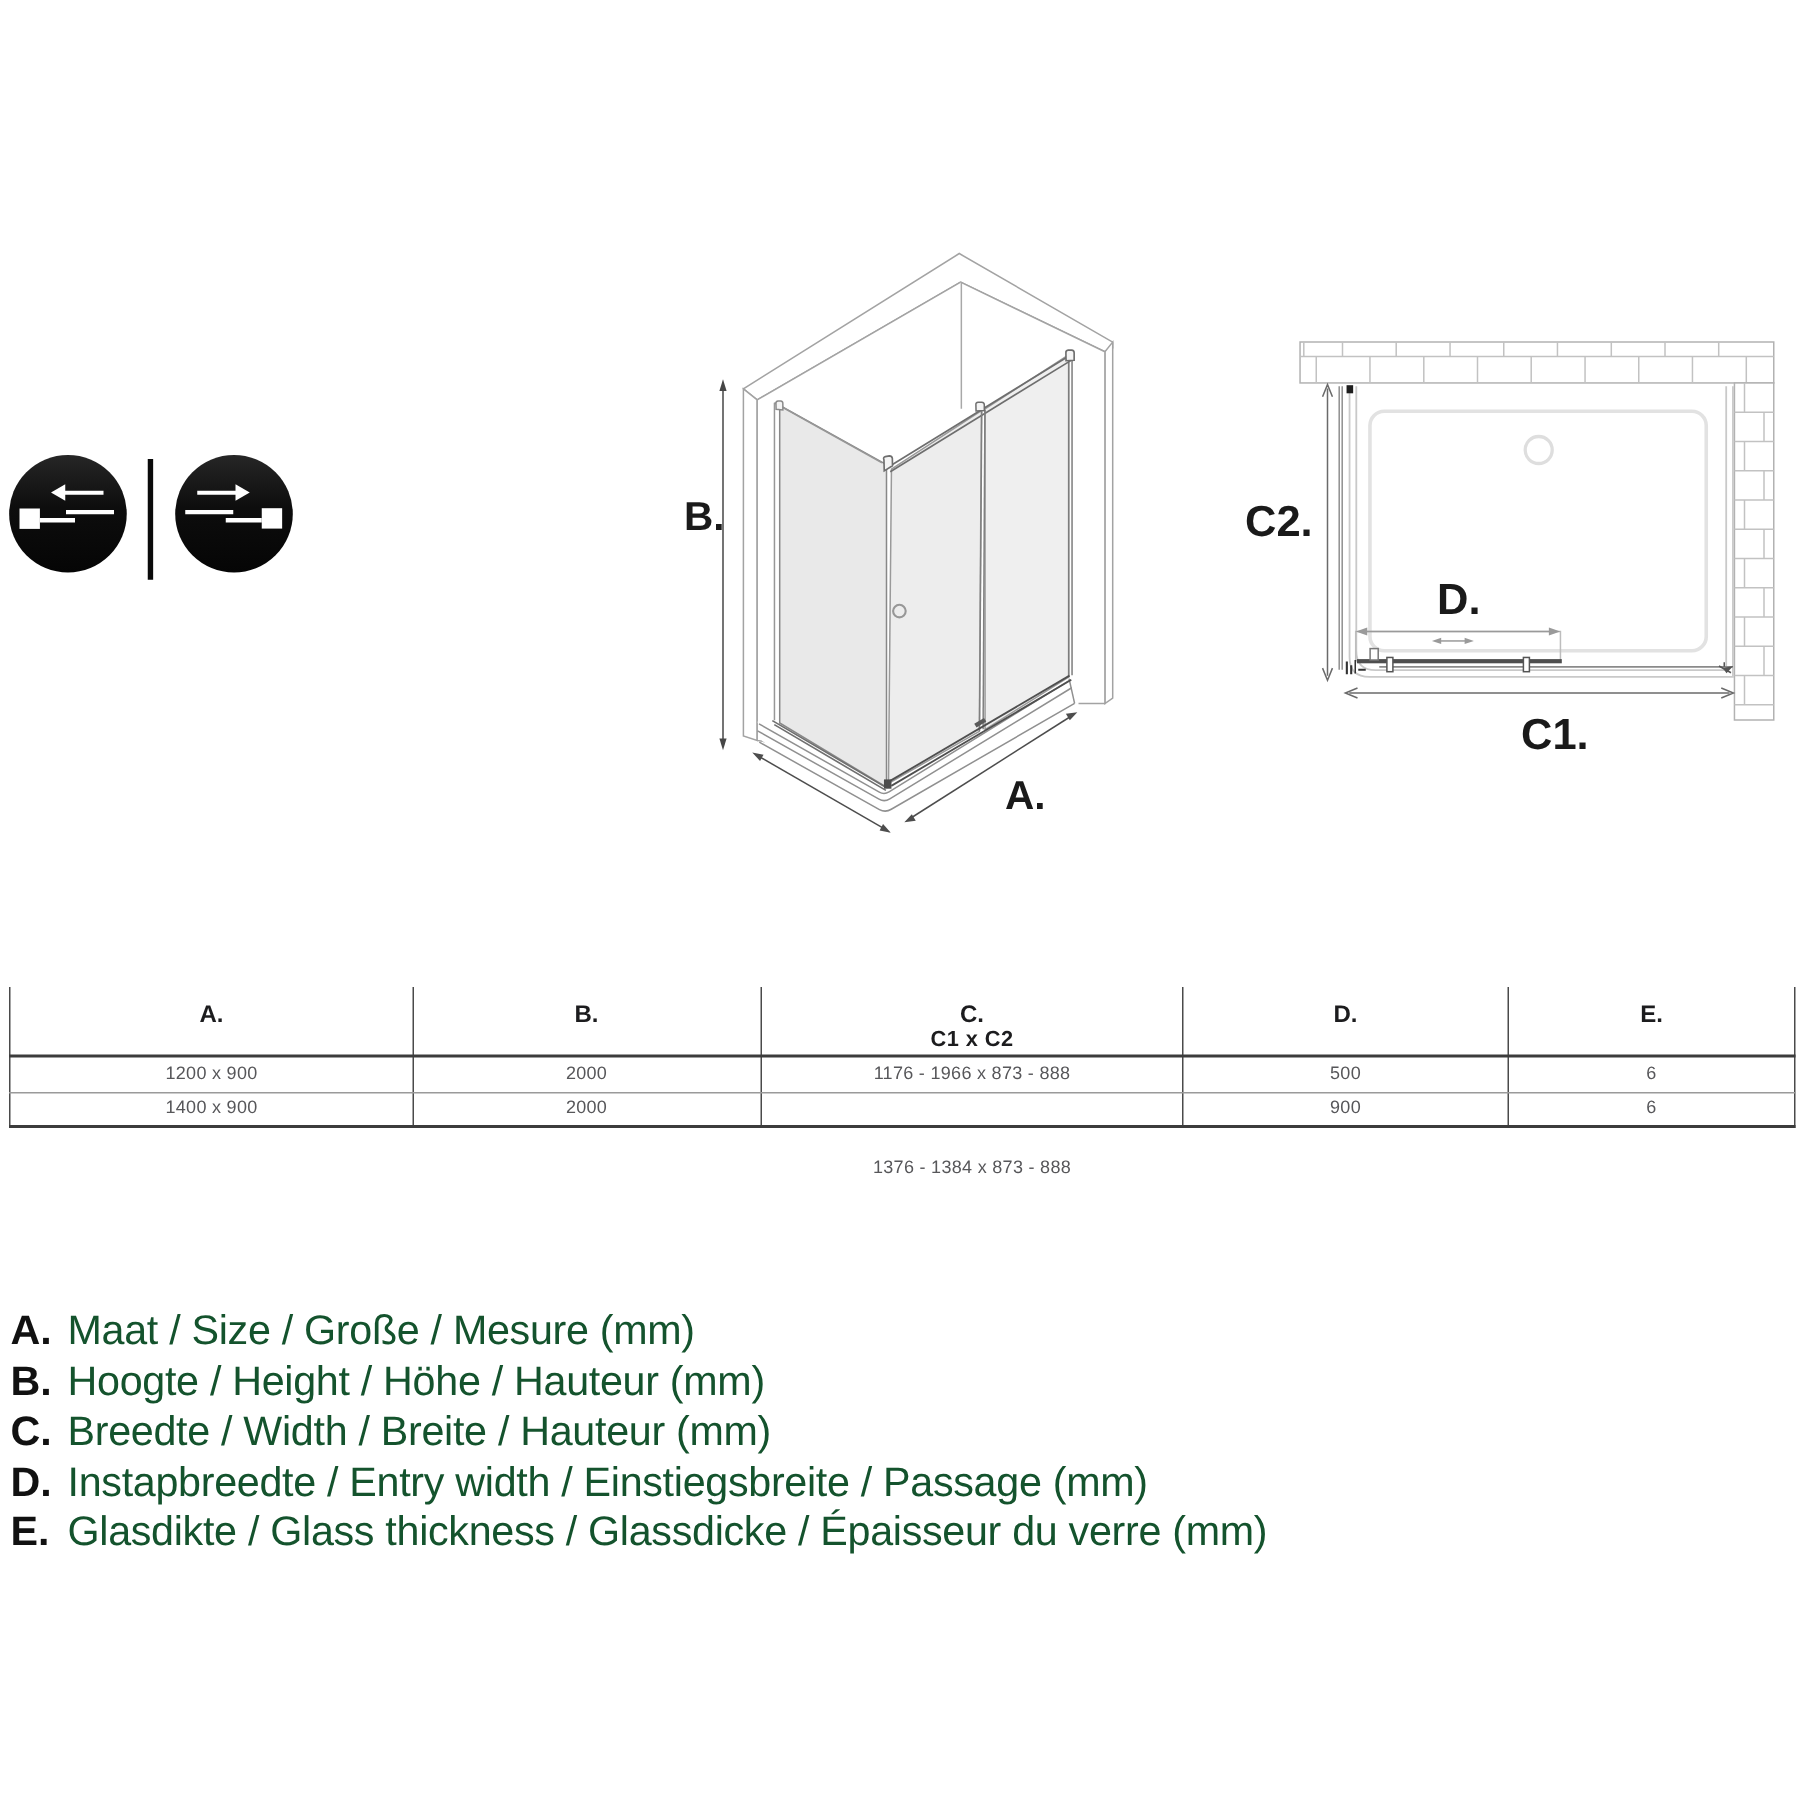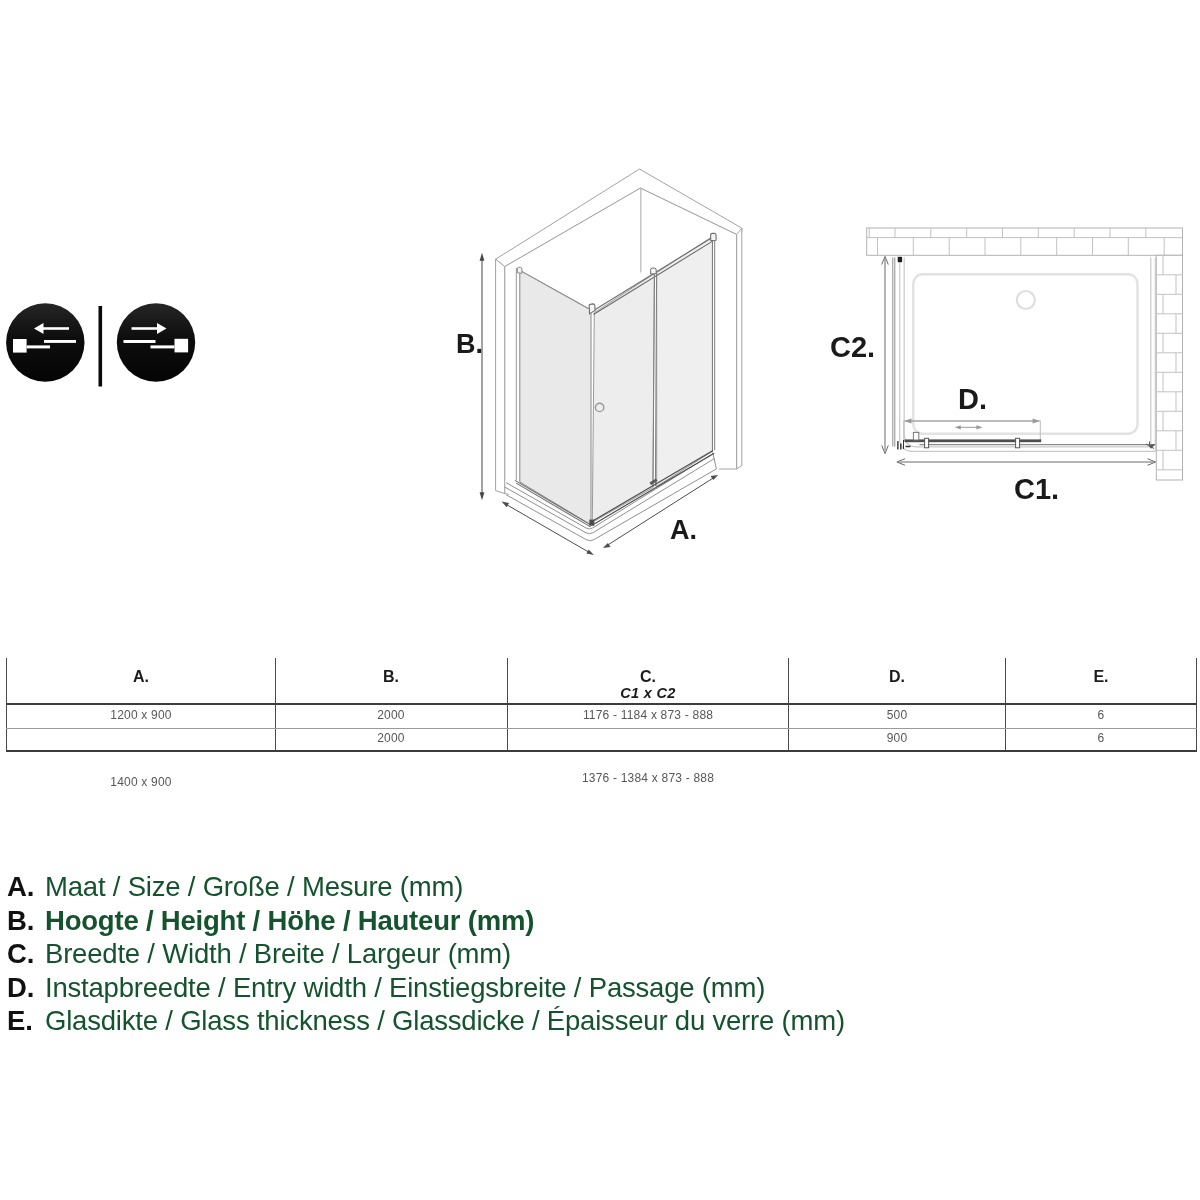--- a/index.html
+++ b/index.html
@@ -1,21 +1,21 @@
 <!DOCTYPE html>
 <html><head>
 <meta charset="utf-8">
 <style>
 html,body{margin:0;padding:0;background:#fff;}
 body{width:1200px;height:1200px;position:relative;font-family:"Liberation Sans",sans-serif;}
 .abs{position:absolute;}
 .vline{position:absolute;background:#4a4a4a;width:1px;}
 .hline{position:absolute;background:#4a4a4a;height:1px;}
 .hdr{position:absolute;font-weight:bold;color:#1c1c1e;font-size:16px;transform:translateX(-50%);white-space:nowrap;}
-.hdr2{position:absolute;font-weight:bold;color:#1c1c1e;font-size:14.5px;transform:translateX(-50%);white-space:nowrap;letter-spacing:0.3px;font-style:italic;}
+.hdr2{position:absolute;font-weight:bold;color:#1c1c1e;font-size:14.5px;transform:translateX(-50%);white-space:nowrap;letter-spacing:0.3px;}
 .cell{position:absolute;color:#57575a;font-size:12px;transform:translateX(-50%);white-space:nowrap;letter-spacing:0.2px;}
 .leg{position:absolute;color:#14532d;font-size:27.5px;white-space:nowrap;letter-spacing:-0.2px;}
 .legb{position:absolute;color:#111;font-size:27.5px;font-weight:bold;white-space:nowrap;}
 </style>
 </head>
 <body>
 
 <svg class="abs" style="left:0;top:0" width="1200" height="1200" viewBox="0 0 1200 1200" fill="none">
 <defs>
 <linearGradient id="icg" x1="0" y1="0" x2="0" y2="1">
@@ -254,50 +254,50 @@
 <div class="hdr2" style="left:648px;top:685px;">C1 x C2</div>
 
 <div class="hdr" style="left:897px;top:668px;">D.</div>
 
 <div class="hdr" style="left:1101px;top:668px;">E.</div>
 
 <div class="cell" style="left:141px;top:708px;">1200 x 900</div>
 
 <div class="cell" style="left:391px;top:708px;">2000</div>
 
-<div class="cell" style="left:648px;top:708px;">1176 - 1184 x 873 - 888</div>
+<div class="cell" style="left:648px;top:708px;">1176 - 1966 x 873 - 888</div>
 
 <div class="cell" style="left:897px;top:708px;">500</div>
 
 <div class="cell" style="left:1101px;top:708px;">6</div>
 
-<div class="cell" style="left:141px;top:731px;margin-top:44px;">1400 x 900</div>
+<div class="cell" style="left:141px;top:731px;">1400 x 900</div>
 
 <div class="cell" style="left:391px;top:731px;">2000</div>
 
 <div class="cell" style="left:648px;top:771px;">1376 - 1384 x 873 - 888</div>
 
 <div class="cell" style="left:897px;top:731px;">900</div>
 
 <div class="cell" style="left:1101px;top:731px;">6</div>
 </div>
 
 <div>
 
 <div class="legb" style="left:7px;top:871px;">A.</div>
 
 <div class="leg" style="left:45px;top:871px;">Maat / Size / Große / Mesure (mm)</div>
 
 <div class="legb" style="left:7px;top:904.5px;">B.</div>
 
-<div class="leg" style="left:45px;top:904.5px;font-weight:bold;">Hoogte / Height / Höhe / Hauteur (mm)</div>
+<div class="leg" style="left:45px;top:904.5px;">Hoogte / Height / Höhe / Hauteur (mm)</div>
 
 <div class="legb" style="left:7px;top:938px;">C.</div>
 
-<div class="leg" style="left:45px;top:938px;">Breedte / Width / Breite / Largeur (mm)</div>
+<div class="leg" style="left:45px;top:938px;">Breedte / Width / Breite / Hauteur (mm)</div>
 
 <div class="legb" style="left:7px;top:971.5px;">D.</div>
 
 <div class="leg" style="left:45px;top:971.5px;">Instapbreedte / Entry width / Einstiegsbreite / Passage (mm)</div>
 
 <div class="legb" style="left:7px;top:1005px;">E.</div>
 
 <div class="leg" style="left:45px;top:1005px;">Glasdikte / Glass thickness / Glassdicke / Épaisseur du verre (mm)</div>
 </div>
 

